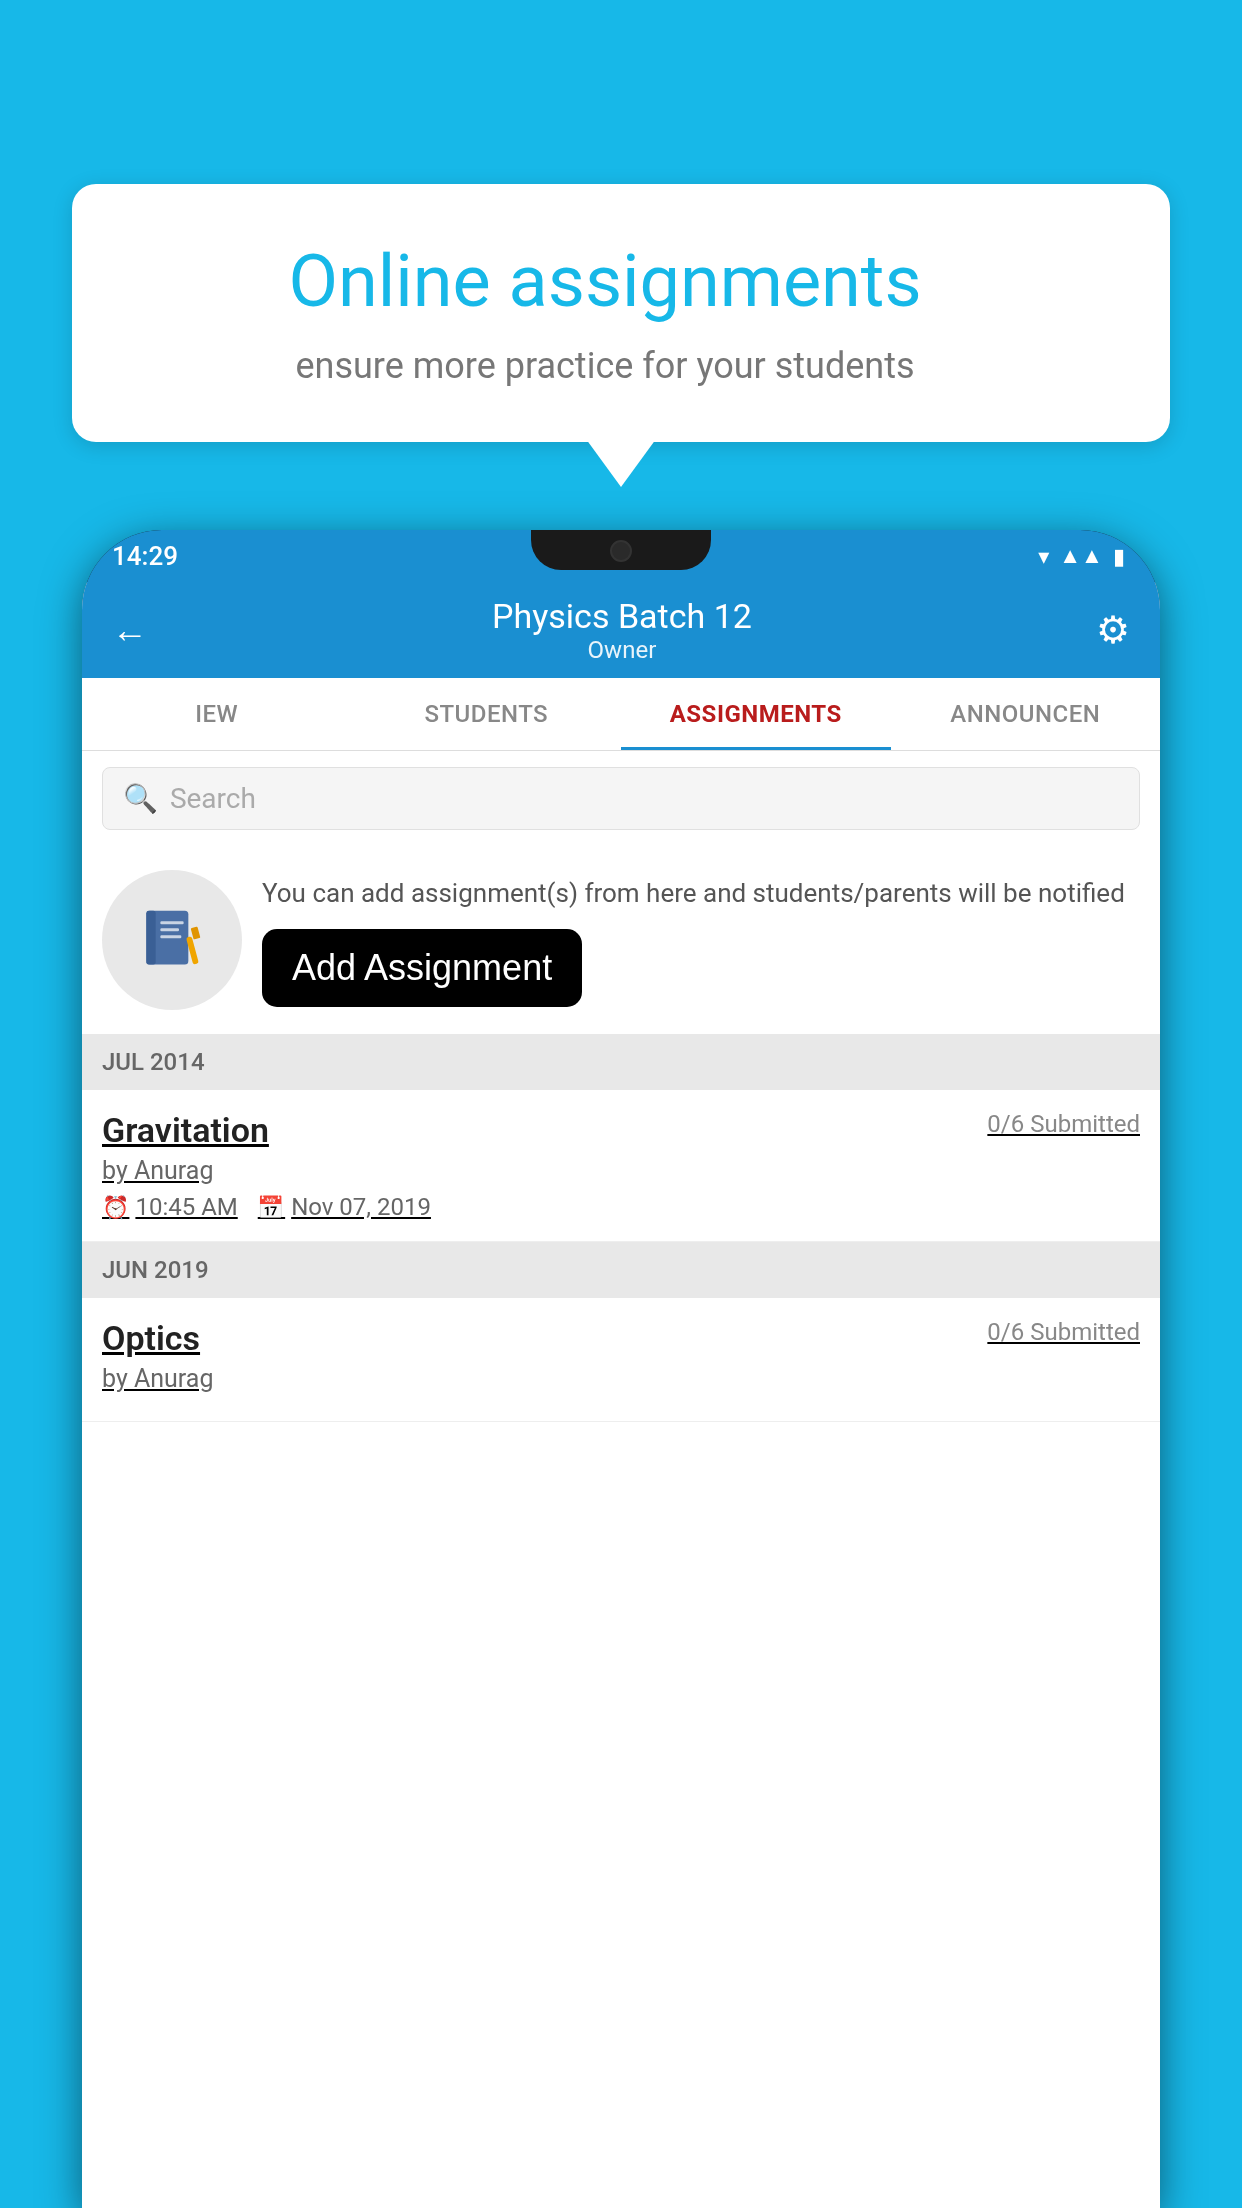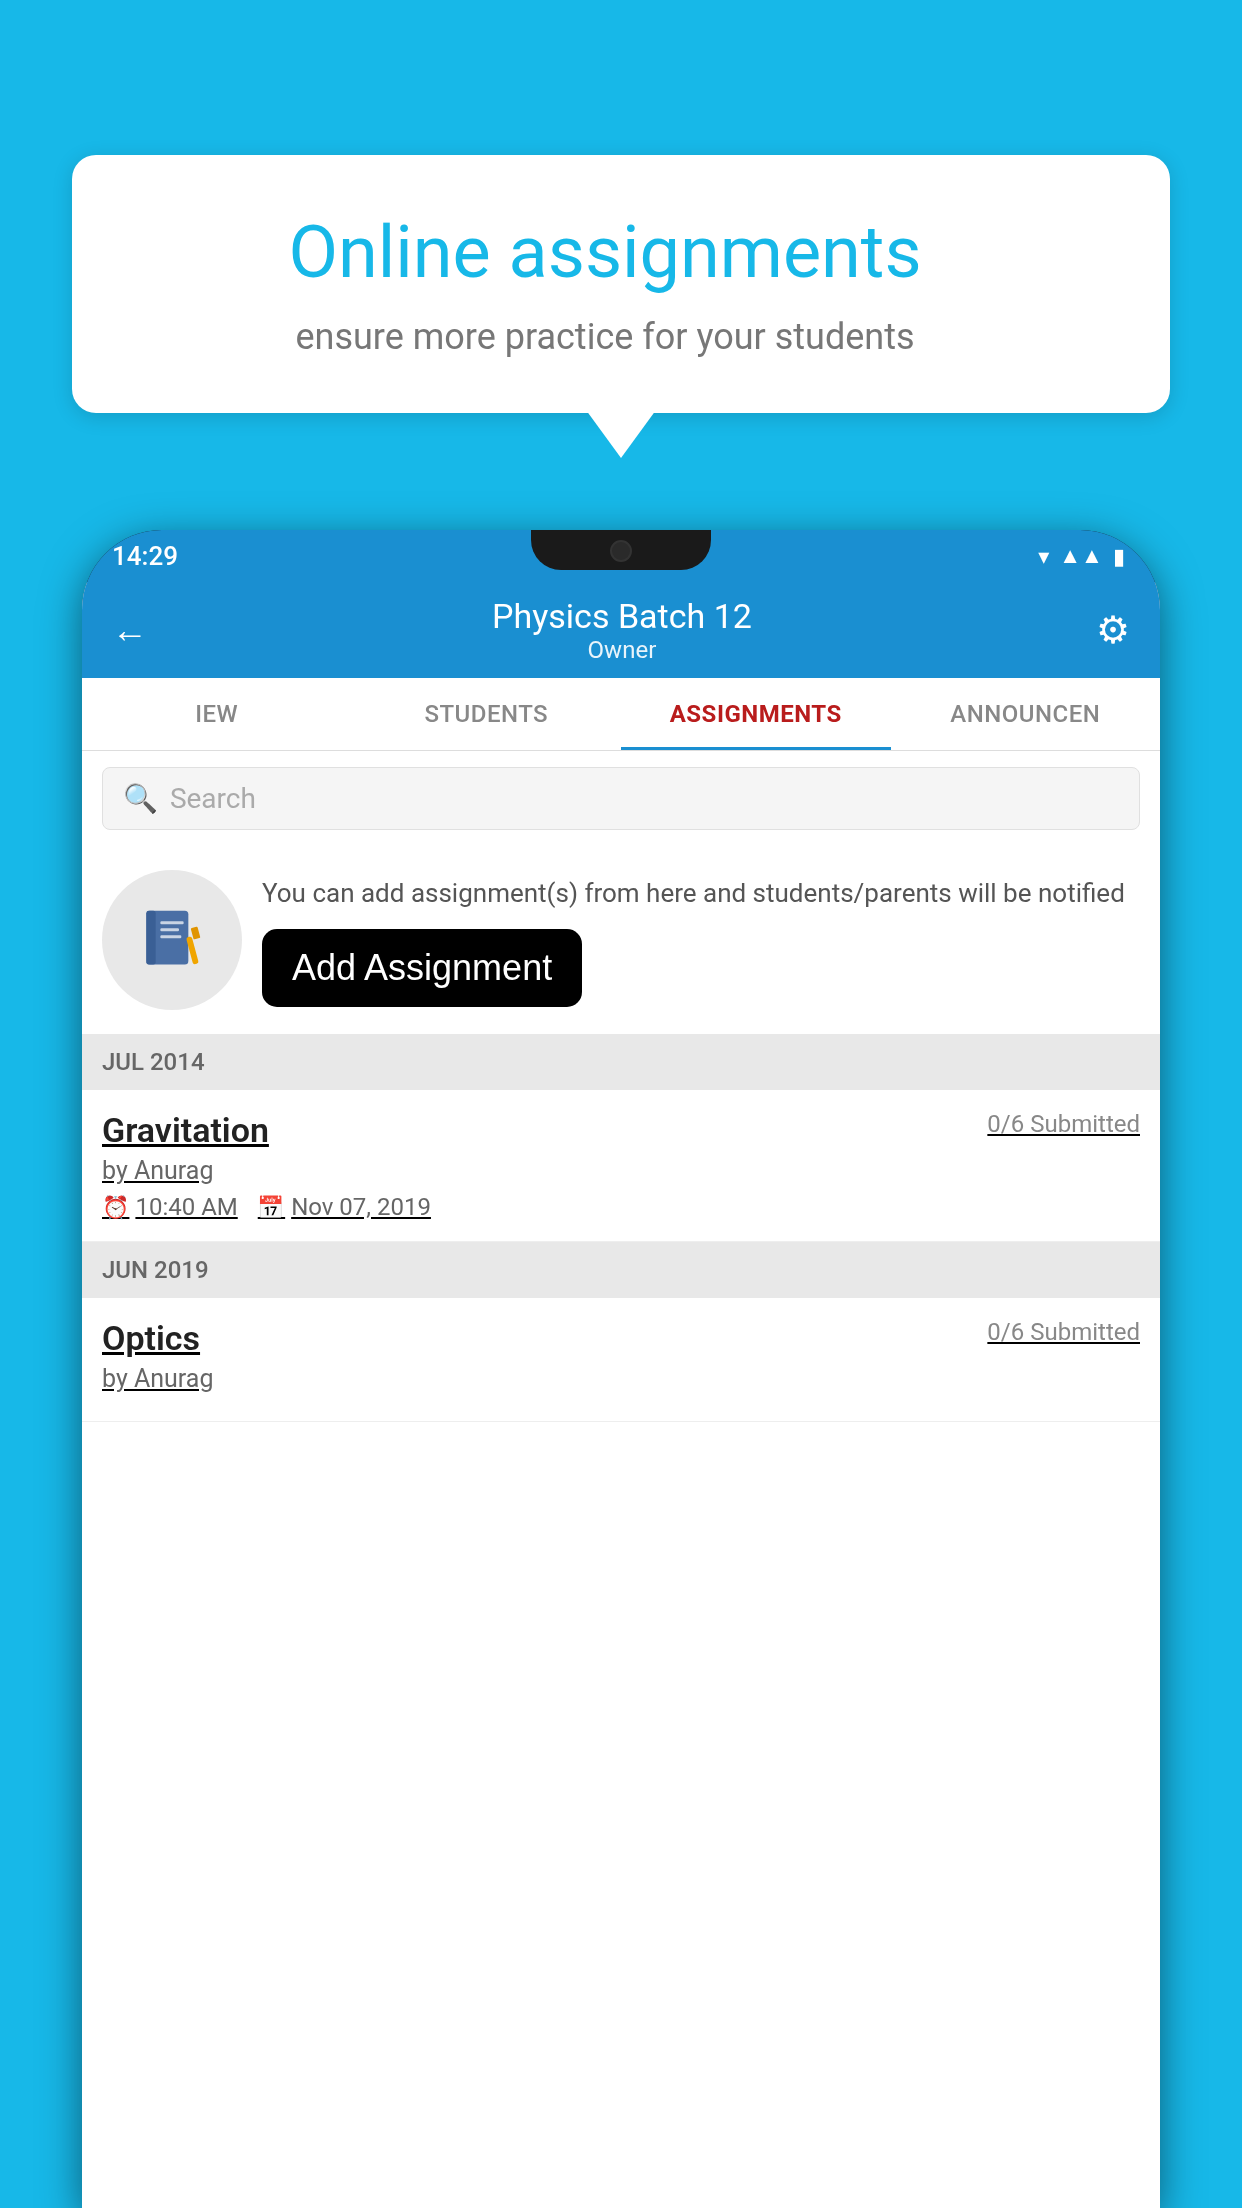--- a/index.html
+++ b/index.html
@@ -21,20 +21,21 @@
       right: 72px;
     }
 
     .speech-bubble {
       background: white;
       border-radius: 24px;
       padding: 55px 60px 55px 28px;
       text-align: center;
       box-shadow: 0 4px 20px rgba(0,0,0,0.15);
       position: relative;
+      margin-top: 29px;
     }
 
     .speech-bubble::after {
       content: '';
       position: absolute;
       bottom: -45px;
       left: 50%;
       transform: translateX(-50%);
       width: 0;
       height: 0;
@@ -442,21 +443,21 @@
 
       <div class="assignment-item">
         <div class="assignment-row-top">
           <span class="assignment-name">Gravitation</span>
           <span class="assignment-submitted">0/6 Submitted</span>
         </div>
         <div class="assignment-by">by Anurag</div>
         <div class="assignment-meta">
           <div class="meta-item">
             <span class="meta-icon">⏰</span>
-            <span>10:40 AM</span>
+            <span>10:45 AM</span>
           </div>
           <div class="meta-item">
             <span class="meta-icon">📅</span>
             <span>Nov 07, 2019</span>
           </div>
         </div>
       </div>
 
       <div class="section-header">JUN 2019</div>
 

